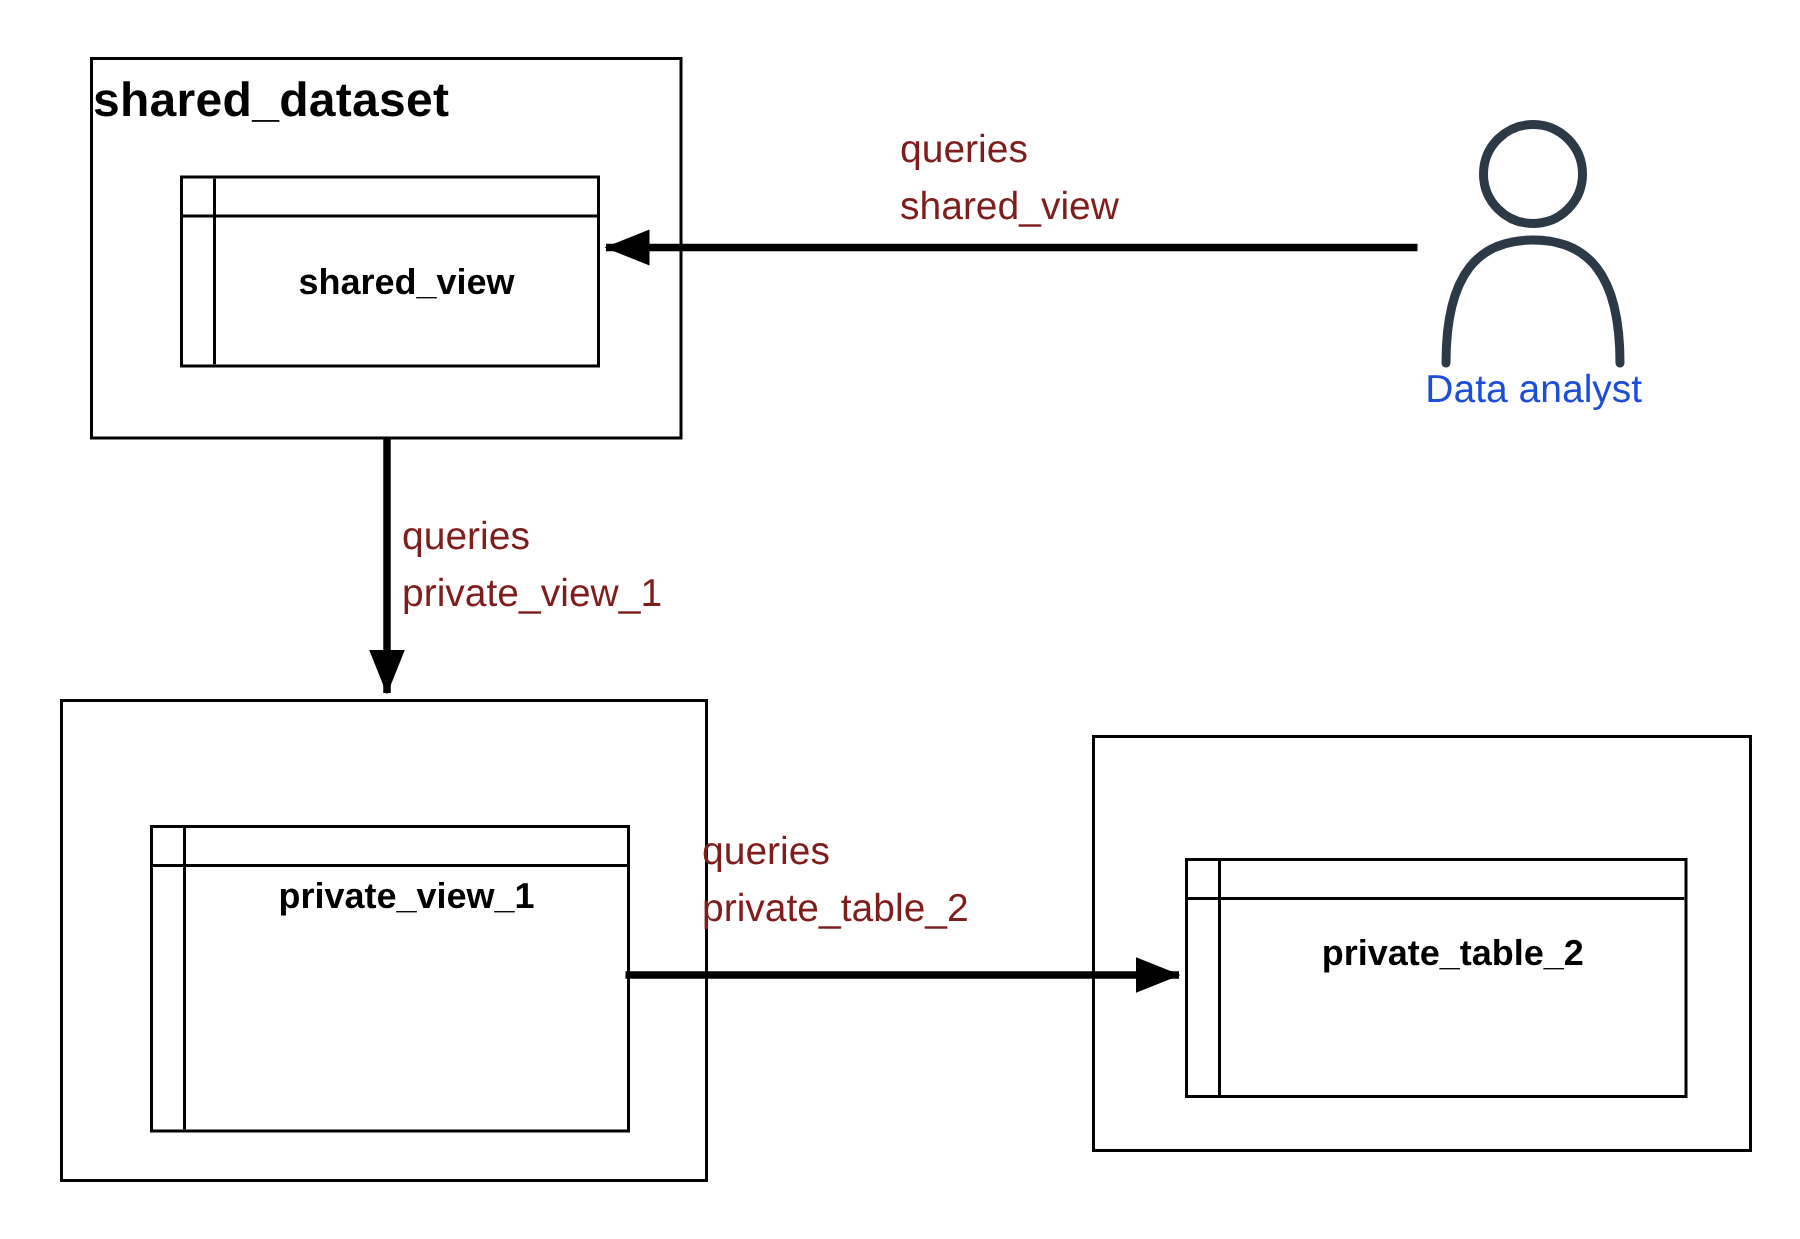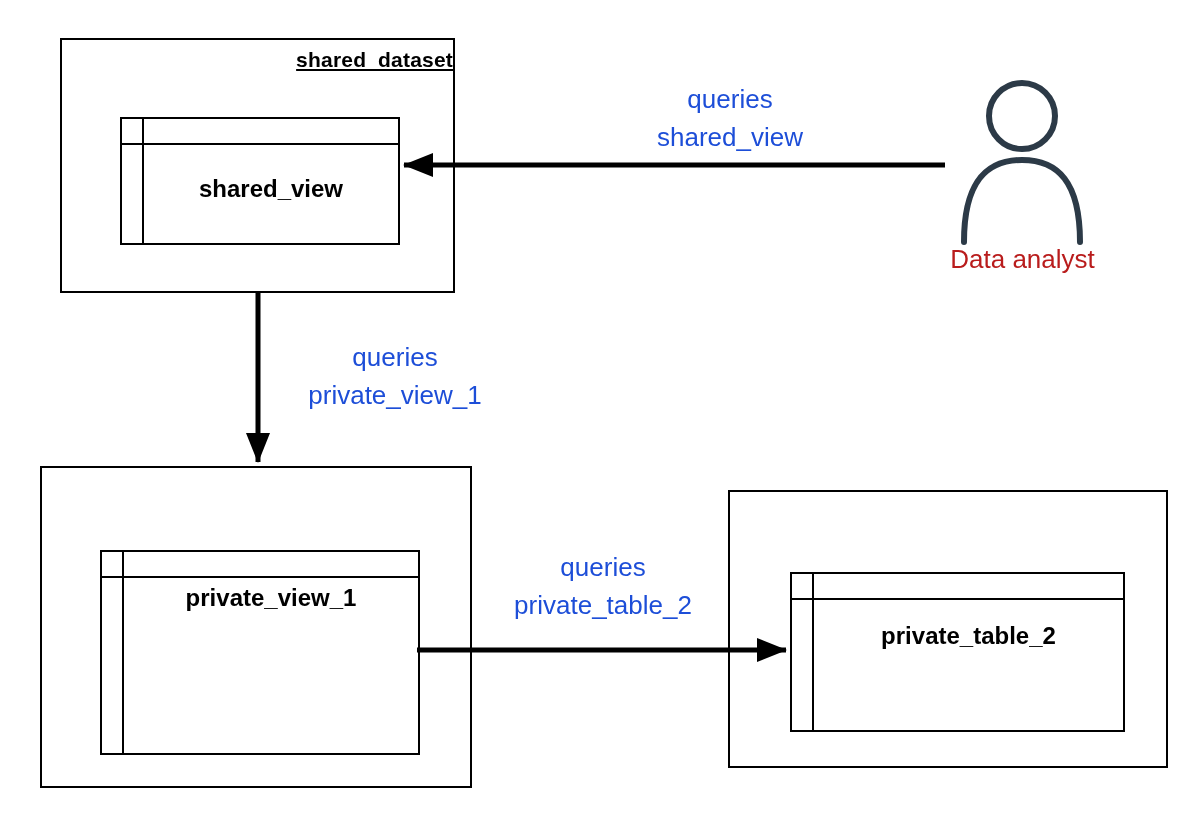--- a/index.html
+++ b/index.html
@@ -20,25 +20,24 @@
     border: 2px solid #000;
     background: #ffffff;
   }
   #box-shared      { left: 60px;  top: 38px;  width: 395px; height: 255px; }
   #box-private-1   { left: 40px;  top: 466px; width: 432px; height: 322px; }
   #box-private-2   { left: 728px; top: 490px; width: 440px; height: 278px; }
 
   .dataset-title {
     position: absolute;
     top: 8px; left: 0; right: 0;
-    text-align: right;
+    text-align: left;
     font-weight: bold;
-    font-size: 21px;
+    font-size: 32px;
     letter-spacing: 0.2px;
-    text-decoration: underline;
   }
 
   
   .table-shape {
     position: absolute;
     border: 2px solid #000;
     background: #ffffff;
   }
   #shape-shared-view    { left: 58px; top: 77px;  width: 280px; height: 128px; }  
   #shape-private-view-1 { left: 58px; top: 82px;  width: 320px; height: 205px; }
@@ -63,35 +62,34 @@
     font-weight: bold;
     font-size: 24px;
   }
   #shape-shared-view     .table-label { top: 56px; }
   #shape-private-view-1  .table-label { top: 32px; }
   #shape-private-table-2 .table-label { top: 48px; }
 
   
   .edge-label {
     position: absolute;
-    text-align: center;
     font-size: 26px;
     line-height: 38px;
-    color: #1d4ed8;
+    color: #7f1d1d;
   }
   #edge1-label { left: 600px; top: 80px;  width: 260px; }
   #edge2-label { left: 268px; top: 338px; width: 254px; }
   #edge3-label { left: 468px; top: 548px; width: 270px; }
 
   .actor-label {
     position: absolute;
     left: 935px; top: 244px; width: 175px;
     text-align: center;
     font-size: 26px;
-    color: #b91c1c;
+    color: #1d4ed8;
   }
 
   .overlay {
     position: absolute;
     left: 0; top: 0;
     width: 1200px; height: 826px;
     pointer-events: none;
   }
 </style>
 </head>

